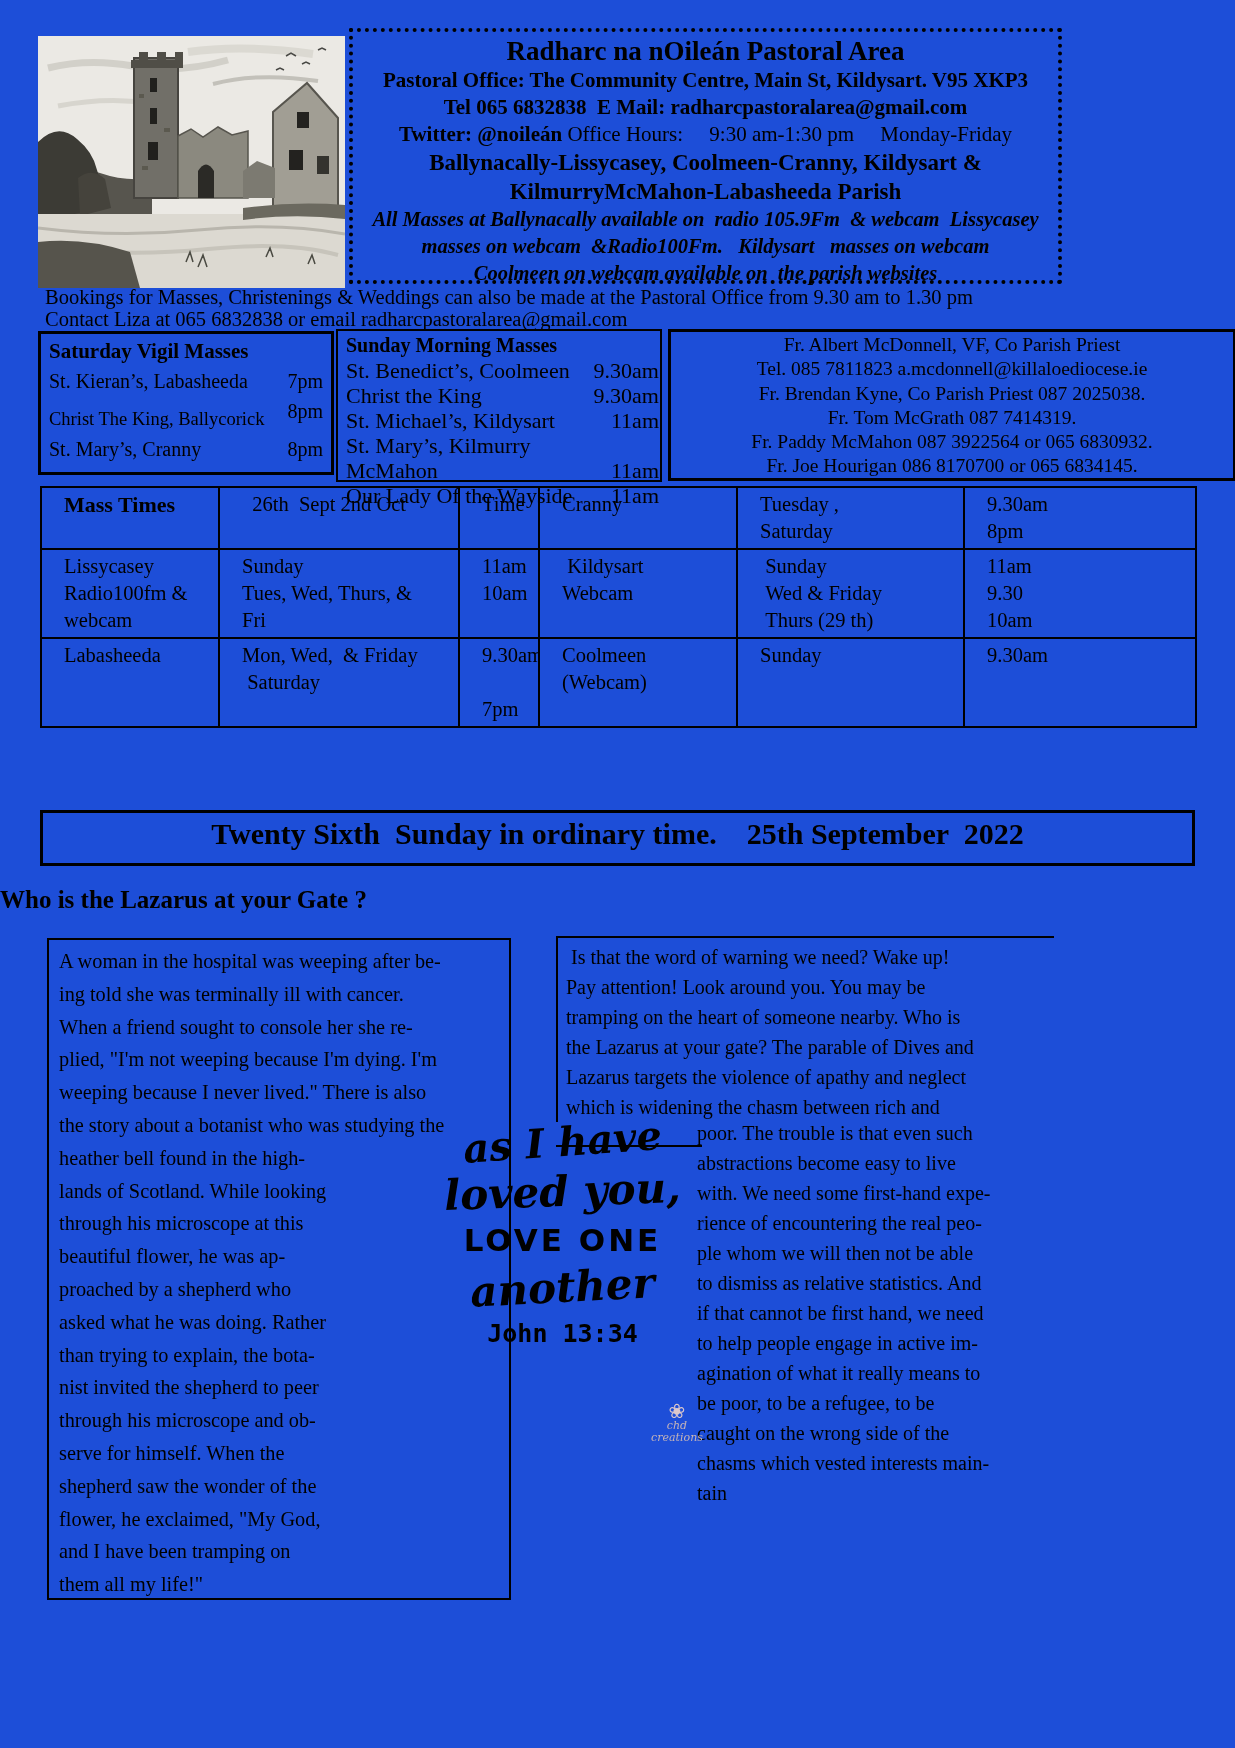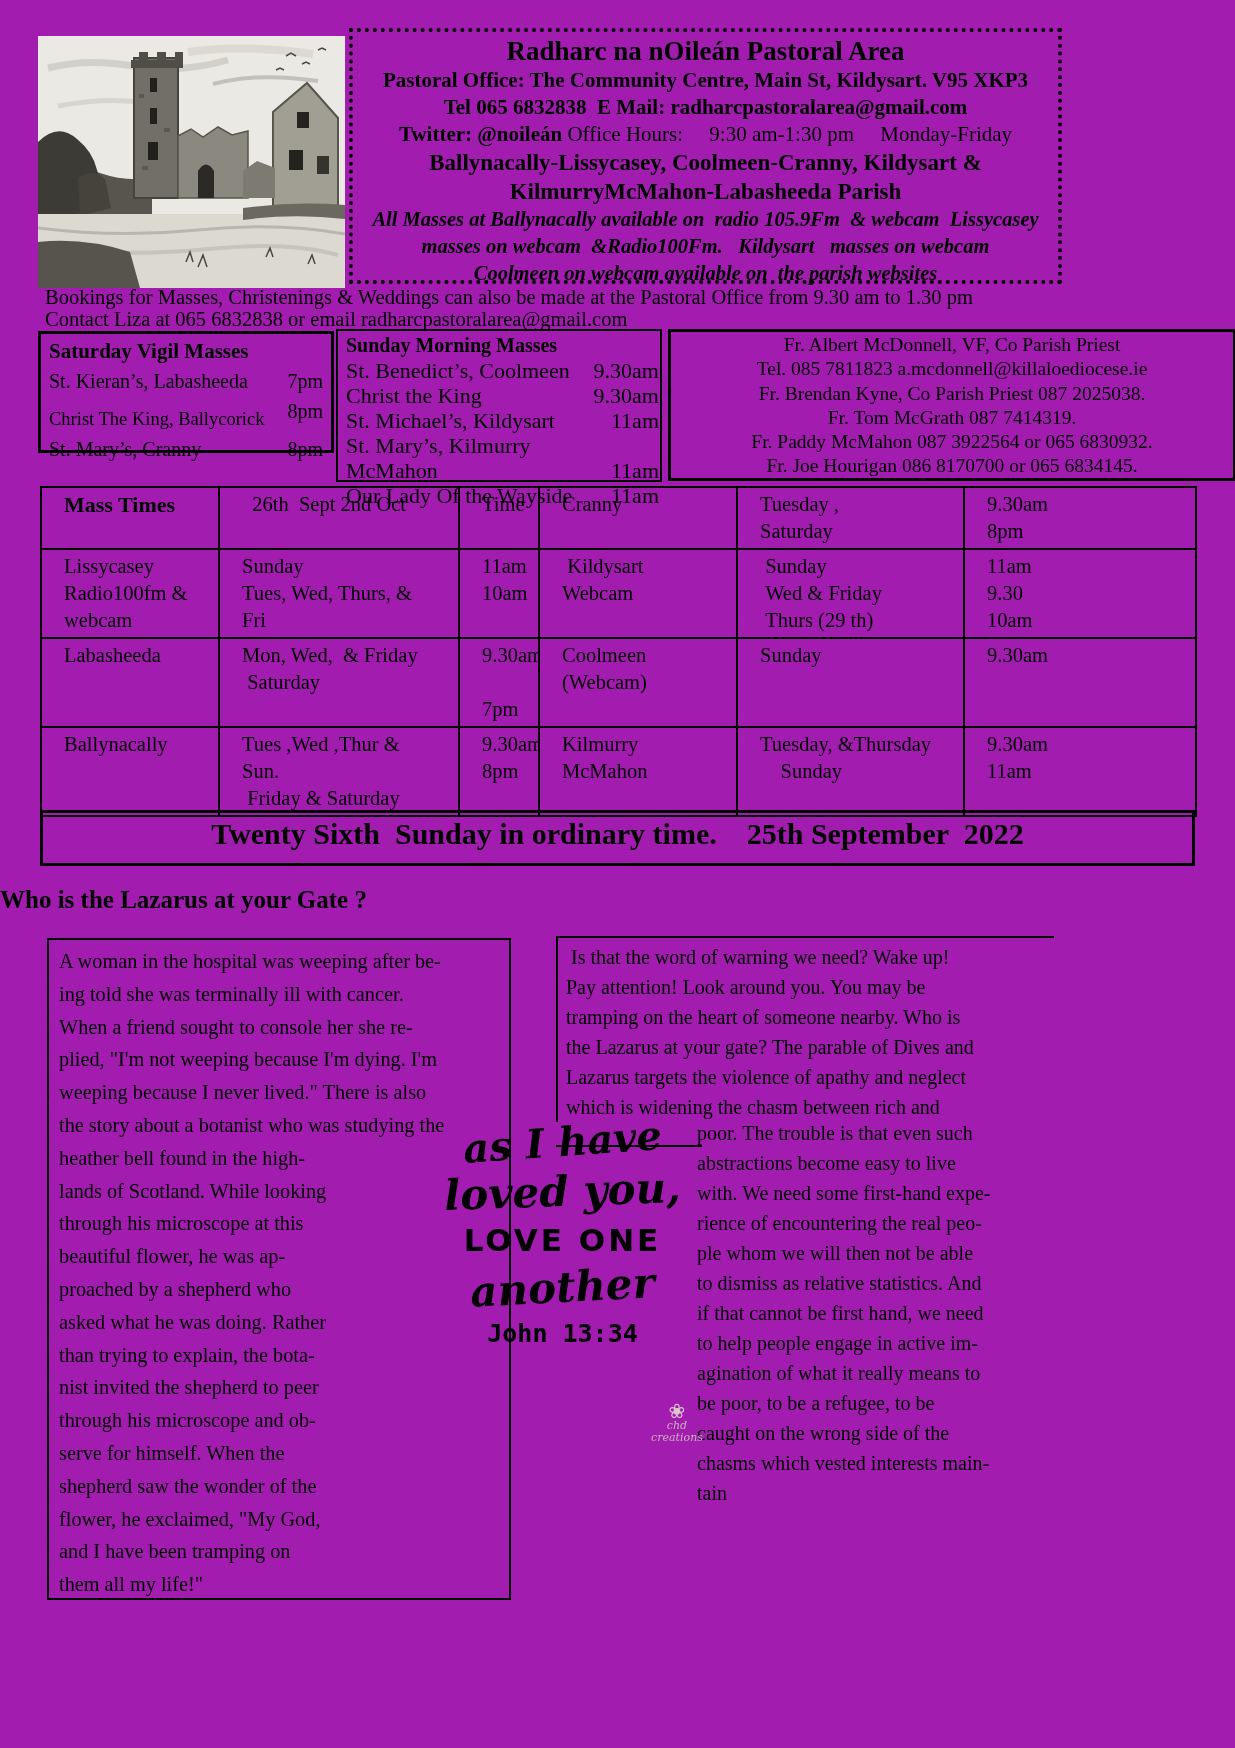--- a/index.html
+++ b/index.html
@@ -1,37 +1,37 @@
 <!DOCTYPE html>
 <html><head>
 <meta charset="utf-8">
 <title>Parish Newsletter</title>
 <style>
   html,body{margin:0;padding:0;background:#888;}
-  .page{position:relative;width:1235px;height:1748px;background:#a21caf;margin:0 auto;
+  .page{position:relative;width:1235px;height:1748px;background:#1d4ed8;margin:0 auto;
         font-family:"Liberation Serif", serif;color:#000;overflow:hidden;}
   .abs{position:absolute;}
   .b{font-weight:bold;}
 
   
   .ruins{left:38px;top:36px;width:307px;height:252px;}
 
   
   .header-box{left:349px;top:28px;width:713px;height:256px;border:4px dotted #000;
               box-sizing:border-box;text-align:center;padding-top:3px;}
   .h-title{font-size:27px;font-weight:bold;line-height:32px;}
   .h-line{font-size:21px;line-height:27px;white-space:pre-wrap;}
   .h-parish{font-size:23px;font-weight:bold;line-height:29px;}
   .h-broadcast{font-size:20.5px;font-weight:bold;font-style:italic;line-height:27px;white-space:pre-wrap;}
 
   
   .bookings{left:45px;top:287px;width:960px;font-size:20.5px;line-height:21.5px;white-space:pre-wrap;}
 
   
-  .vigil-box{left:38px;top:331px;width:296px;height:122px;border:3px solid #000;
+  .vigil-box{left:38px;top:331px;width:296px;height:144px;border:3px solid #000;
              box-sizing:border-box;padding:2px 8px 0 8px;}
   .vigil-box .bx-title{font-size:21px;font-weight:bold;line-height:30px;}
   .mass-row{display:flex;justify-content:space-between;font-size:20px;line-height:30px;}
   .mass-row.tight .m-name{font-size:18.5px;margin-top:8px;}
   .sunday-box{left:336px;top:329px;width:326px;height:153px;border:2px solid #000;
               box-sizing:border-box;padding:2px 1px 0 8px;}
   .sunday-box .bx-title{font-size:20px;font-weight:bold;line-height:25px;}
   .sunday-box .mass-row{font-size:22px;line-height:25px;align-items:flex-end;}
   .priests-box{left:668px;top:329px;width:568px;height:152px;border:3px solid #000;
                box-sizing:border-box;text-align:center;font-size:19.5px;line-height:24.3px;
@@ -214,32 +214,20 @@
       <td>Labasheeda</td>
       <td>Mon, Wed,  &amp; Friday
  Saturday</td>
       <td>9.30am
  7pm</td>
       <td>Coolmeen
 (Webcam)</td>
       <td>Sunday</td>
       <td>9.30am</td>
     </tr>
-    <tr>
-      <td>Ballynacally</td>
-      <td>Tues ,Wed ,Thur &amp; Sun.
- Friday &amp; Saturday</td>
-      <td>9.30am
-8pm</td>
-      <td>Kilmurry McMahon</td>
-      <td>Tuesday, &amp;Thursday
-    Sunday</td>
-      <td>9.30am
-11am</td>
-    </tr>
   </tbody>
     </table>
 
   <div class="abs banner">Twenty Sixth  Sunday in ordinary time.    25th September  2022</div>
 
   <div class="abs article-heading">Who is the  Lazarus at your Gate ?</div>
 
   <div class="abs left-box">
     <div class="p1">A woman in the hospital was weeping after be-
 ing told she was terminally ill with cancer.

